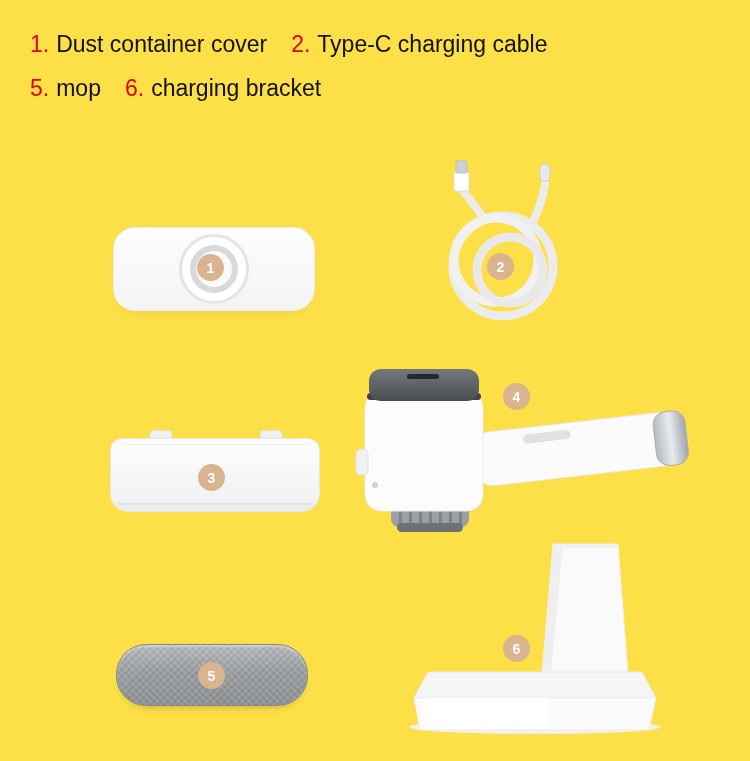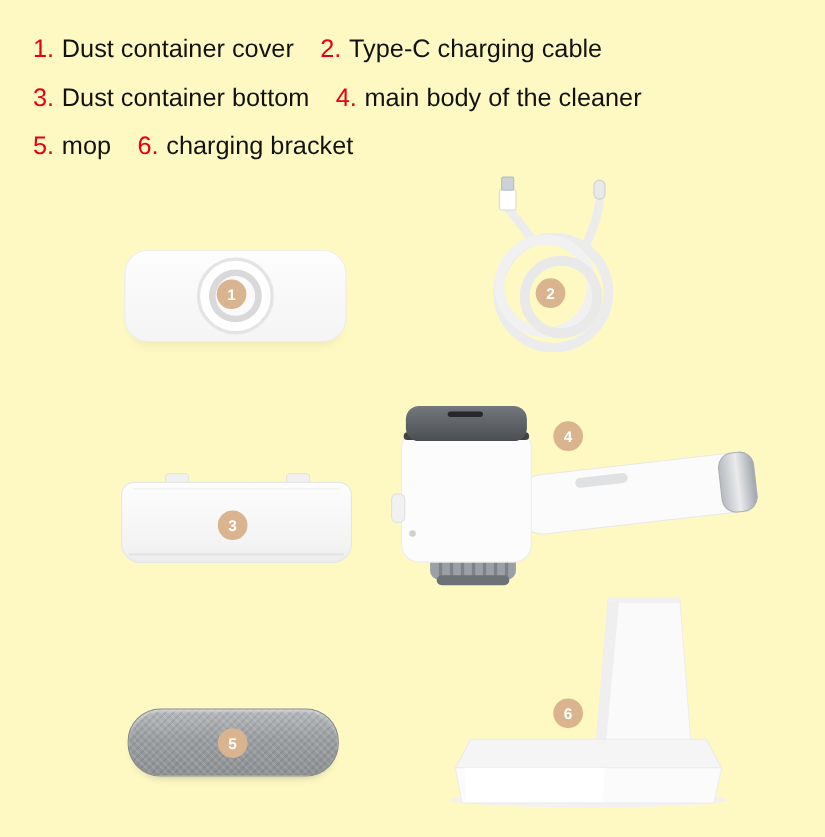--- a/index.html
+++ b/index.html
@@ -1,17 +1,17 @@
 <!DOCTYPE html>
 <html><head>
 <meta charset="utf-8">
 <style>
   html,body{margin:0;padding:0;background:#fff;}
   .canvas{
-    position:relative;width:750px;height:761px;background:#fef9c3;
+    position:relative;width:750px;height:761px;background:#fde047;
     font-family:"Liberation Sans",sans-serif;overflow:hidden;
   }
   
   .legend{position:absolute;left:30px;top:22px;font-size:23px;line-height:44px;color:#111;}
   .legend .num{color:#e60012;margin-right:7px;}
   .legend .lbl{color:#111;margin-right:24px;}
   
   .badge{
     position:absolute;width:27px;height:27px;border-radius:50%;
     background:#d9b48f;color:#fff;font-size:14px;font-weight:bold;
@@ -64,23 +64,20 @@
   svg{display:block;}
 </style>
 </head>
 <body>
 
 <div class="canvas">
 
   <div class="legend">
     <div class="legend-line">
       <span class="num">1.</span><span class="lbl">Dust container cover</span><span class="num">2.</span><span class="lbl">Type-C charging cable</span>
-    </div>
-    <div class="legend-line">
-      <span class="num">3.</span><span class="lbl">Dust container bottom</span><span class="num">4.</span><span class="lbl">main body of the cleaner</span>
     </div>
     <div class="legend-line">
       <span class="num">5.</span><span class="lbl">mop</span><span class="num">6.</span><span class="lbl">charging bracket</span>
     </div>
   </div>
 
   <div class="item" style="left:113px;top:227px;width:200px;height:84px;">
     <div class="cover-body">
       <div class="cover-ring-outer">
         <div class="cover-ring-inner"></div>

